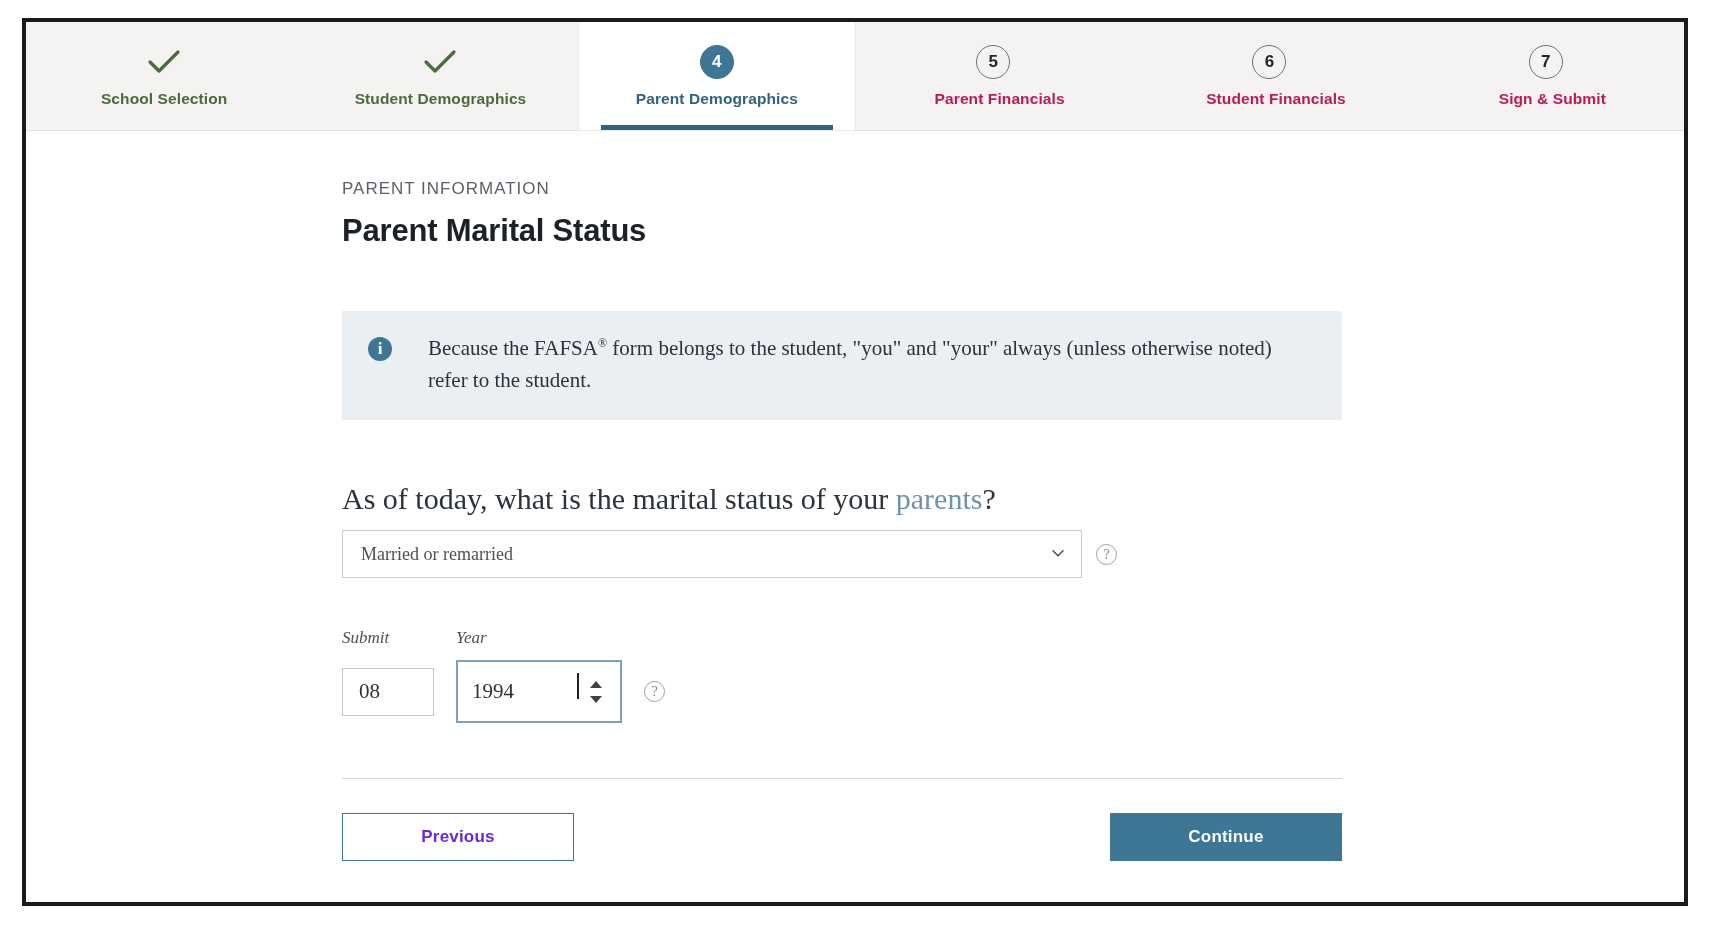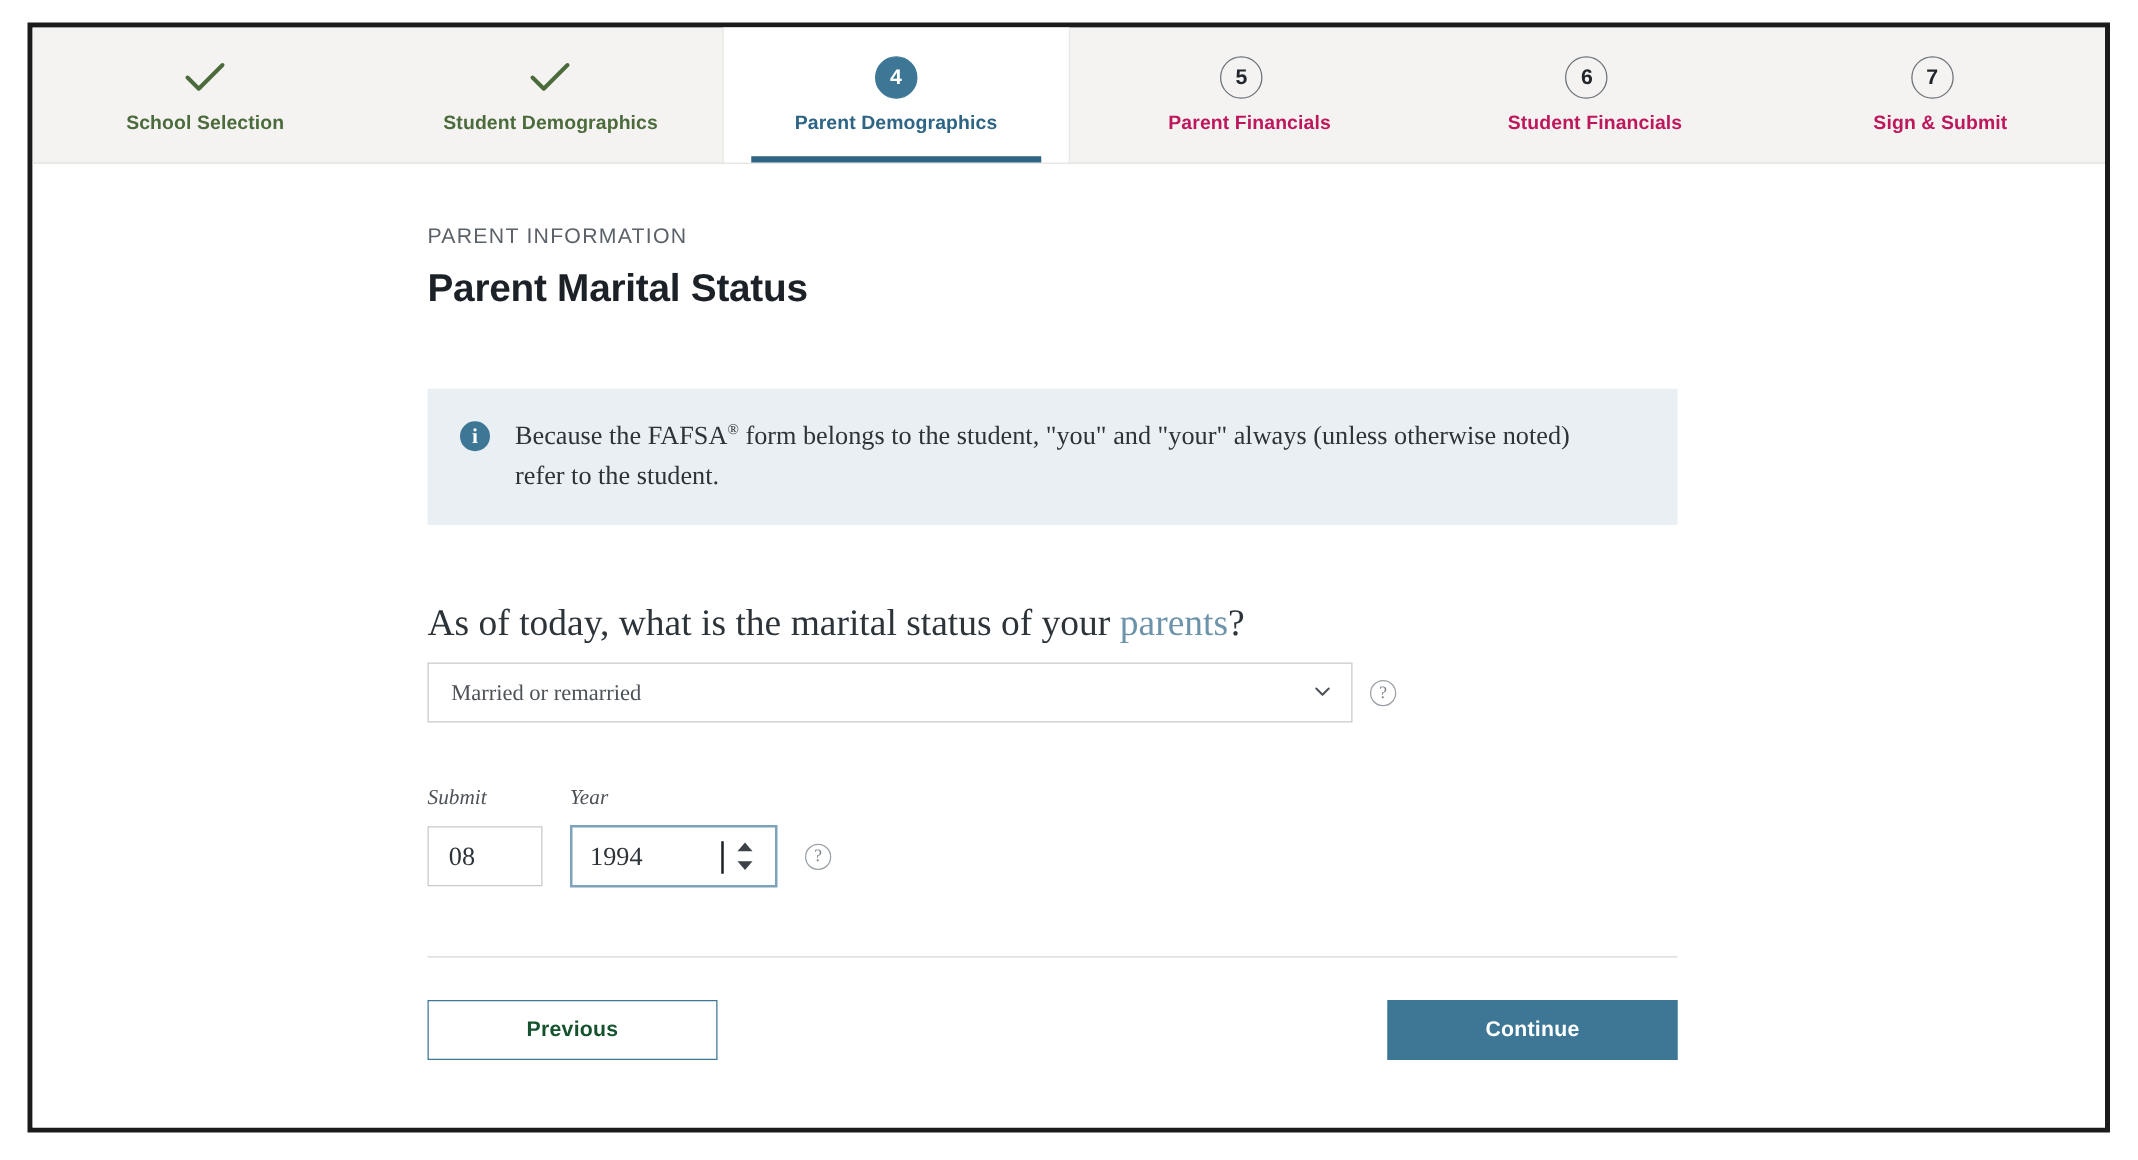--- a/index.html
+++ b/index.html
@@ -165,20 +165,21 @@
     line-height: 24px;
     text-align: center;
     margin-top: 4px;
   }
   .alert-text {
     font-family: "Liberation Serif", serif;
     font-size: 21px;
     line-height: 1.5;
     color: #2c3339;
     max-width: 860px;
+    margin-left: 16px;
   }
   .alert-text sup {
     font-size: 12px;
     vertical-align: super;
   }
 
   
   .question {
     font-family: "Liberation Serif", serif;
     font-size: 30px;
@@ -262,21 +263,21 @@
     box-sizing: border-box;
     font-family: "Liberation Serif", serif;
     font-size: 21px;
     color: #2c3339;
     padding-left: 16px;
     outline: none;
   }
   .year-wrap {
     position: relative;
     width: 166px;
-    height: 50px;
+    height: 63px;
     border: 2px solid #7da3bb;
     background: #ffffff;
     box-sizing: border-box;
     display: flex;
     align-items: center;
   }
   .year-wrap .year-input {
     border: 0;
     outline: none;
     background: transparent;
@@ -336,21 +337,21 @@
     cursor: pointer;
     box-sizing: border-box;
     display: flex;
     align-items: center;
     justify-content: center;
     letter-spacing: 0.2px;
   }
   .btn-secondary {
     background: #ffffff;
     border: 1.5px solid #3d7795;
-    color: #14532d;
+    color: #6d28d9;
   }
   .btn-primary {
     background: #3d7795;
     border: 1.5px solid #3d7795;
     color: #ffffff;
   }
 </style>
 </head>
 <body>
 

